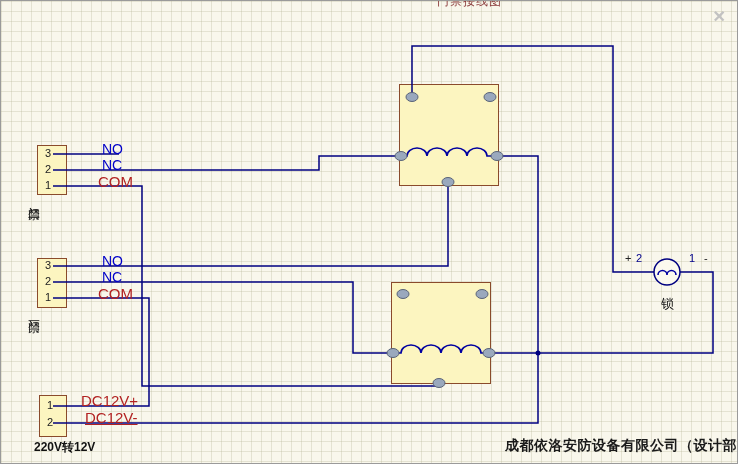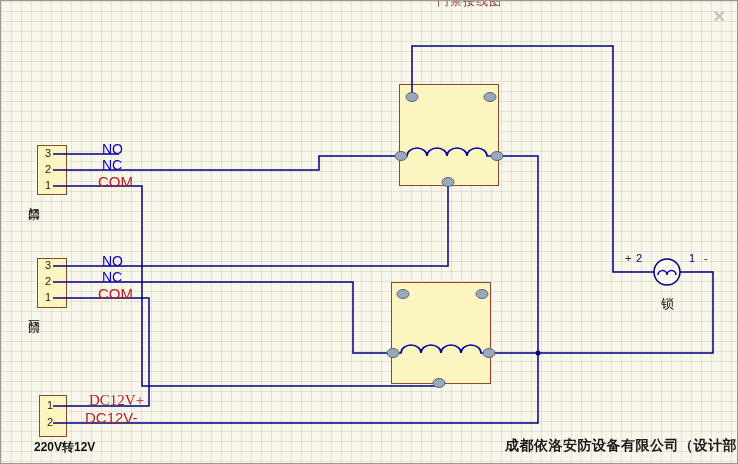--- a/index.html
+++ b/index.html
@@ -106,22 +106,22 @@
   <div class="txt pin-num" style="left:40px;top:259px;">3</div>
   <div class="txt pin-num" style="left:40px;top:275px;">2</div>
   <div class="txt pin-num" style="left:40px;top:291px;">1</div>
   <div class="txt lbl-blue" style="left:101px;top:253px;">NO</div>
   <div class="txt lbl-blue" style="left:101px;top:269px;">NC</div>
   <div class="txt lbl-red" style="left:97px;top:285px;">COM</div>
   <div class="txt conn-title-v" style="left:27px;top:309px;">门禁一</div>
 
   <div class="txt pin-num" style="left:42px;top:399px;">1</div>
   <div class="txt pin-num" style="left:42px;top:416px;">2</div>
-  <div class="txt lbl-red" style="left:88px;top:392px;font-family:Liberation Serif, serif;">DC12V+</div>
-  <div class="txt lbl-red" style="left:84px;top:409px;">DC12V-</div>
+  <div class="txt lbl-red" style="left:80px;top:392px;">DC12V+</div>
+  <div class="txt lbl-red" style="left:84px;top:409px;text-decoration:underline;">DC12V-</div>
   <div class="txt conn-title-h" style="left:33px;top:440px;">220V转12V</div>
 
   <div class="txt lock-sign" style="left:624px;top:252px;">+</div>
   <div class="txt lock-pin" style="left:635px;top:252px;">2</div>
   <div class="txt lock-pin" style="left:688px;top:252px;">1</div>
   <div class="txt lock-sign" style="left:703px;top:252px;">-</div>
   <div class="txt lock-label" style="left:660px;top:296px;">锁</div>
 
   <div class="txt footer" style="left:504px;top:437px;">成都依洛安防设备有限公司（设计部）</div>
 

